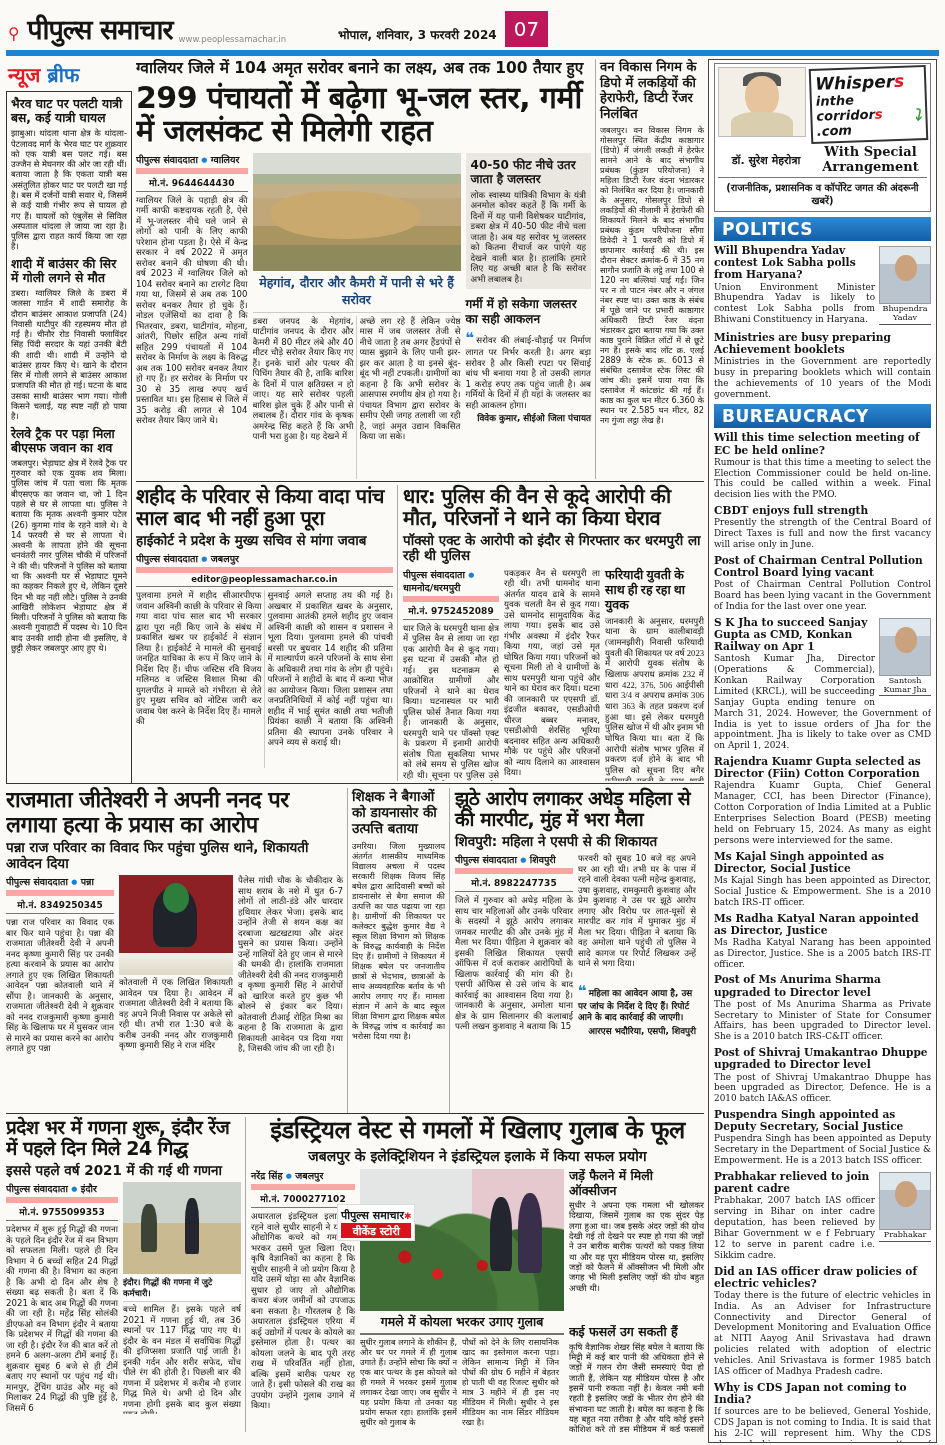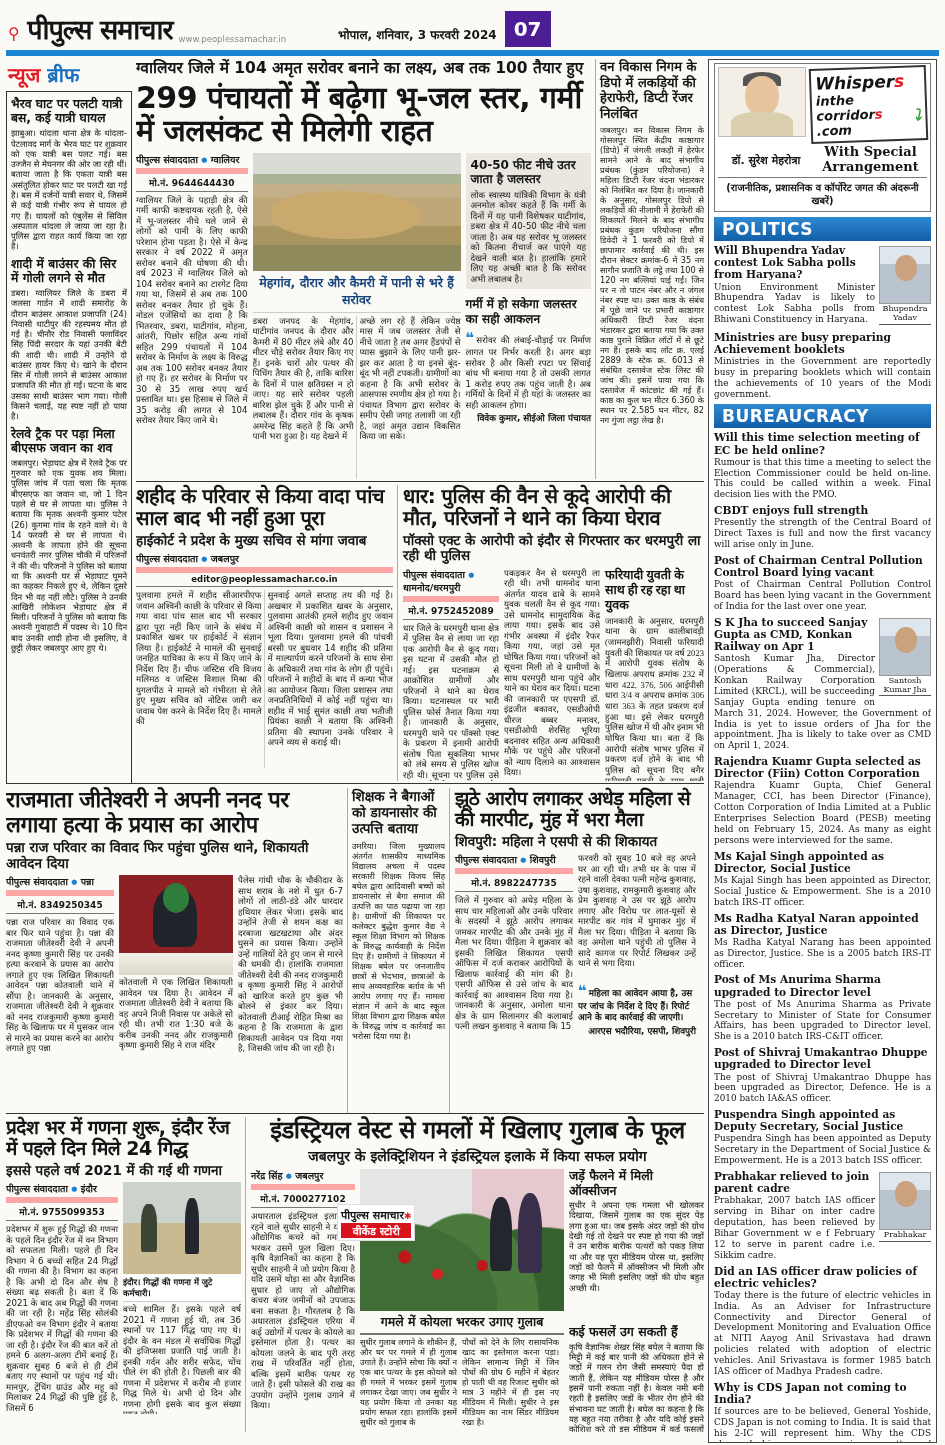--- a/index.html
+++ b/index.html
@@ -9,21 +9,21 @@
 
   
   .masthead { display:flex; align-items:flex-end; height:46px; padding:0 2px 3px 2px; }
   .logo-wrap { display:flex; align-items:flex-end; width:330px; }
   .logo { font-size:27px; font-weight:bold; letter-spacing:-1px; }
   .logo .pin { color:#e11b22; font-size:16px; }
   .logo-url { font-size:8.5px; color:#888; margin:0 0 3px 6px; }
   .edition { flex:1; text-align:center; font-size:27px; font-weight:bold; }
   .edition .red { color:#e11b22; }
   .dateline { font-size:12px; font-weight:bold; white-space:nowrap; margin:0 8px 4px 0; }
-  .pageno { background:#4c1d95; color:#fff; font-size:20px; font-weight:bold;
+  .pageno { background:#be185d; color:#fff; font-size:20px; font-weight:normal;
             padding:8px 9px; line-height:1; }
   .blue-rule { height:6px; background:#1b85d3; margin-bottom:3px; }
 
   
   .content { display:flex; align-items:flex-start; }
   .left-main { width:698px; }
   .sidebar { width:229px; margin-left:4px; border:1.5px solid #444; padding:3px 5px;
              height:1384px; overflow:hidden; background:#fff;
              font-family:"DejaVu Serif", serif; }
 

